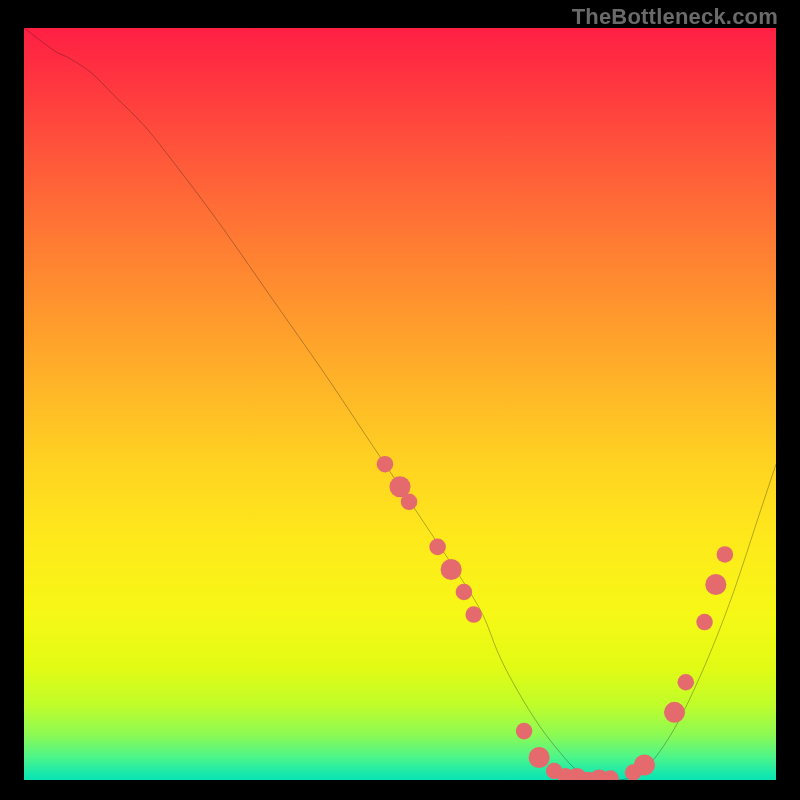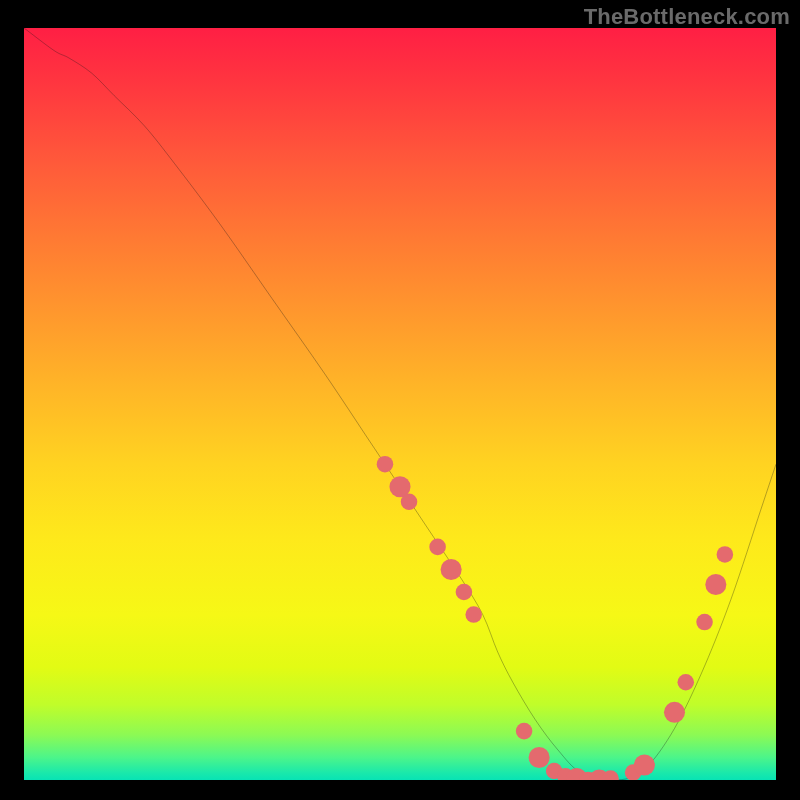--- a/index.html
+++ b/index.html
@@ -11,21 +11,21 @@
     overflow: hidden;
   }
   .container {
     position: relative;
     width: 800px;
     height: 800px;
   }
   .watermark {
     position: absolute;
     top: 4px;
-    right: 10px;
+    right: 22px;
     font-family: Arial, Helvetica, sans-serif;
     font-size: 22px;
     font-weight: 600;
     color: #6a6a6a;
     letter-spacing: 0.2px;
     z-index: 5;
   }
   .plot-area {
     position: absolute;
     left: 24px;

